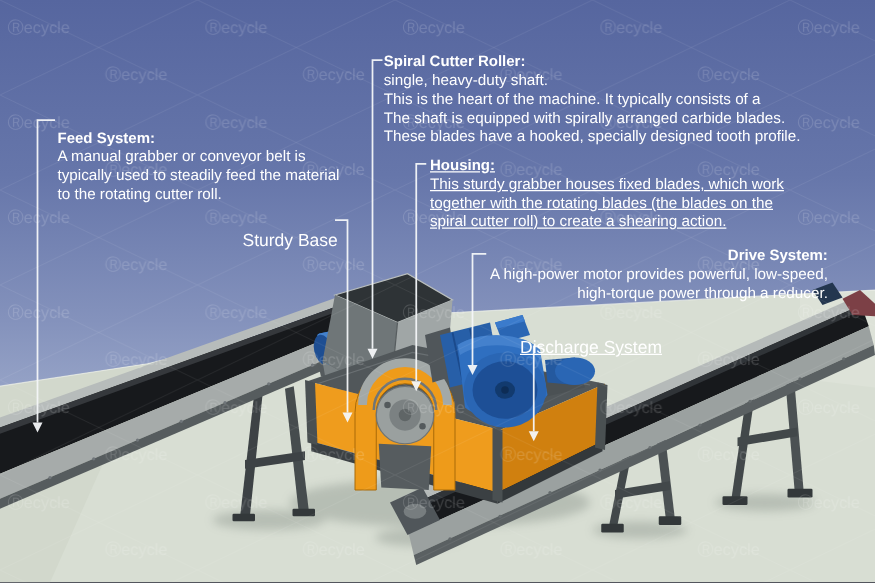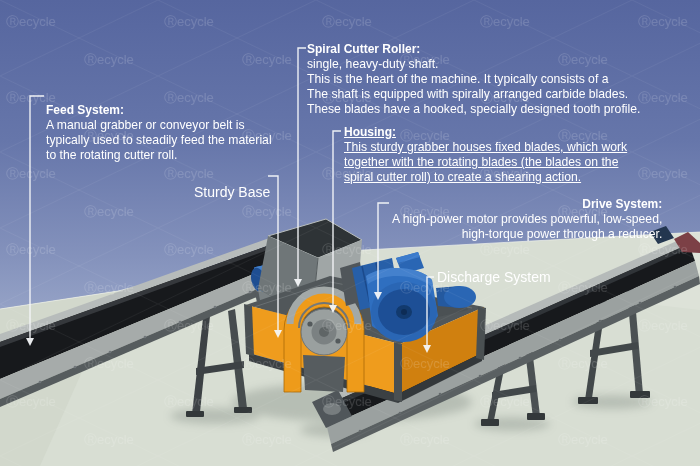--- a/index.html
+++ b/index.html
@@ -226,15 +226,15 @@
 </div>
 
 <div class="callout" style="left:392px;top:196px;text-align:right;">
   <div class="callout-title">Drive System:</div>
   <div class="callout-line">A high-power motor provides powerful, low-speed,</div>
   <div class="callout-line">high-torque power through a reducer.</div>
 </div>
 
 <div class="tag-label" style="left:194px;top:168px;margin-top:16px;">Sturdy Base</div>
 
-<div class="tag-label" style="left:437px;top:269px;">Discharge System</div>
+<div class="tag-label" style="left:416px;top:269px;text-decoration:underline;">Discharge System</div>
 
 </div>
 
 </body></html>

